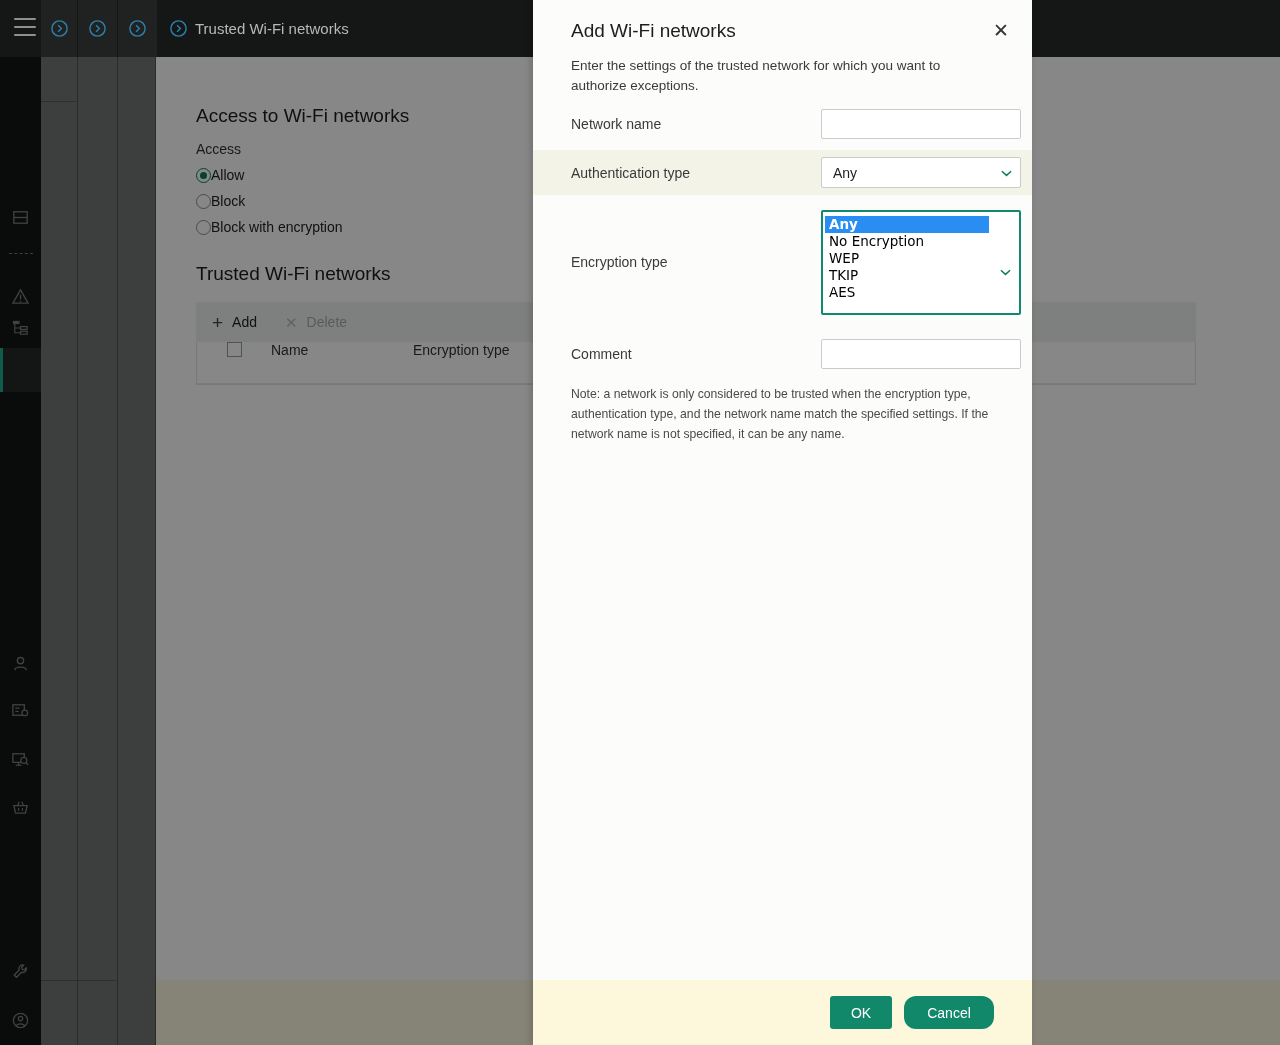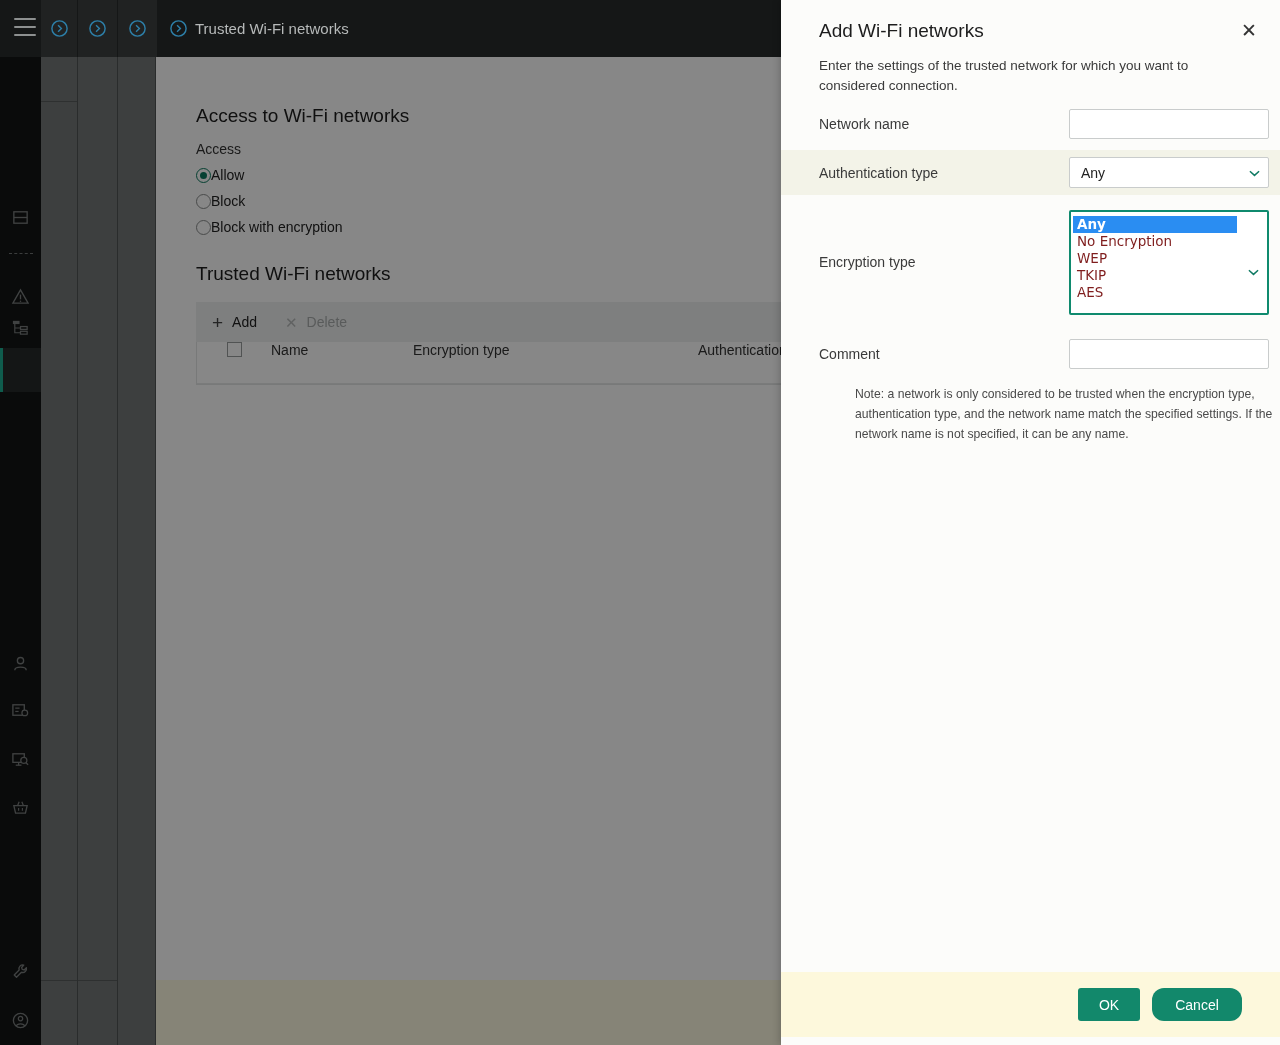--- a/index.html
+++ b/index.html
@@ -6,21 +6,21 @@
   * { box-sizing: border-box; }
   html, body {
     margin: 0; padding: 0;
     width: 1280px; height: 1045px;
     overflow: hidden;
     font-family: "Liberation Sans", sans-serif;
     background: #ffffff;
   }
   .app {
     position: relative;
-    width: 1280px; height: 1045px;
+    width: 1032px; height: 1045px;
     background: #0b0c0c;
   }
 
   
   .backdrop {
     position: absolute; inset: 0;
     display: block;
   }
 
   
@@ -231,31 +231,31 @@
     color: #0f7a63;
   }
   .listbox {
     width: 200px; height: 105px;
     border: 2px solid #0f8a6e; background: #fff;
     border-radius: 2px;
     padding: 4px 2px 0 2px;
     position: relative;
   }
   .opt {
-    font-size: 13.5px; line-height: 17px; color: #7f1d1d;
+    font-size: 13.5px; line-height: 17px; color: #000000;
     padding: 0 4px;
     font-family: "DejaVu Sans", sans-serif;
   }
   .opt.sel { background: #2a8df2; color: #fff; font-weight: bold; width: 164px; }
   .note {
     position: absolute; left: 38px; top: 385px; width: 420px;
-    font-size: 12.2px; line-height: 1.62; color: #4a4a4a; margin-left: 36px;
+    font-size: 12.2px; line-height: 1.62; color: #4a4a4a;
   }
   .modal-footer {
-    position: absolute; left: 0; bottom: 8px; width: 499px; height: 65px;
+    position: absolute; left: 0; bottom: 0; width: 499px; height: 65px;
     background: #fdf8dc;
     display: flex; align-items: center; justify-content: flex-end;
     gap: 12px; padding-right: 38px;
   }
   .btn {
     min-width: 62px; height: 33px;
     background: #12886b; color: #fff;
     border: 0; border-radius: 3px;
     font-size: 14px; font-family: "Liberation Sans", sans-serif;
     cursor: pointer;
@@ -435,21 +435,21 @@
       <div class="dim"></div>
     </div>
   </div>
 
   <div class="modal">
 
     <div class="modal-title">Add Wi-Fi networks</div>
 
     <div class="modal-close">✕</div>
 
-    <div class="modal-desc">Enter the settings of the trusted network for which you want to considered connection.</div>
+    <div class="modal-desc">Enter the settings of the trusted network for which you want to authorize exceptions.</div>
 
     <div class="frow" style="top:98px; height:52px;">
       <div class="flabel">Network name</div>
       <div class="fctl">
         <input class="tinput" type="text" value="" style="">
       </div>
     </div>
 
     <div class="frow hl" style="top:150px; height:45px;">
       <div class="flabel">Authentication type</div>

